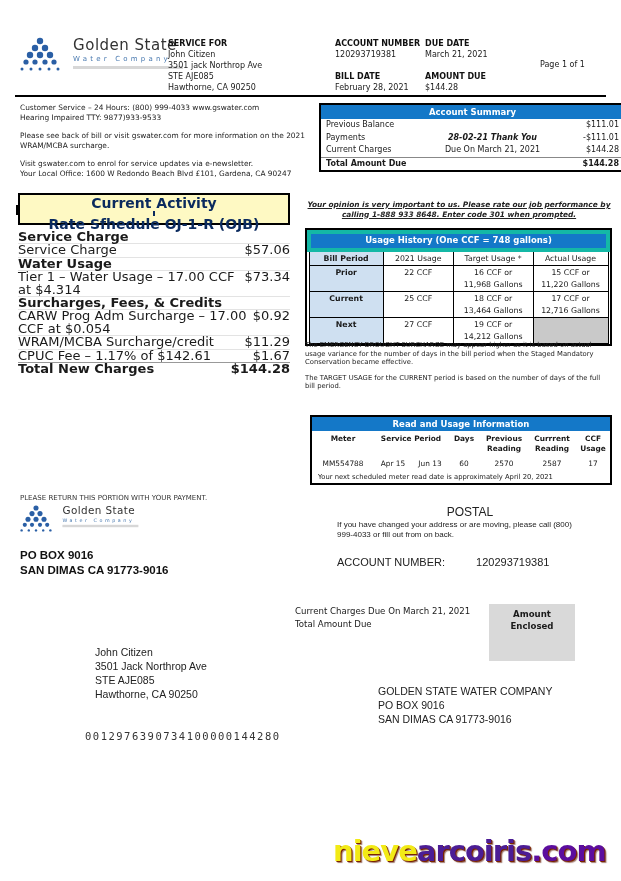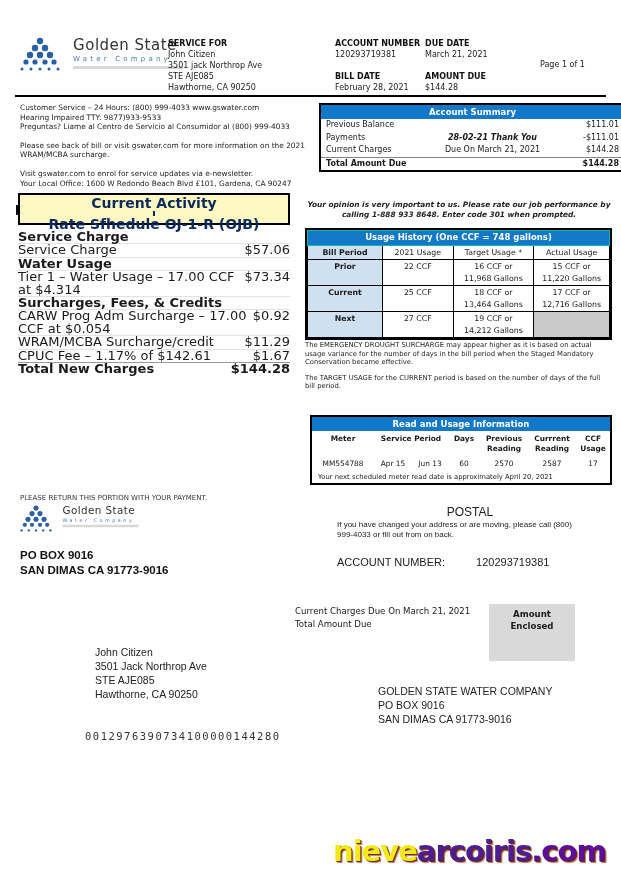--- a/index.html
+++ b/index.html
@@ -43,21 +43,21 @@
   .ca-header { position:absolute; left:18px; top:193px; width:272px; height:32px; background:#fef9c3; border:2px solid #000; text-align:center; color:#0a2a5e; font-weight:bold; font-size:14px; }
   .ca-header .tick { width:2px; height:5px; background:#0a2a5e; margin:0 auto; }
   .ca-notch { position:absolute; left:-4px; top:10px; width:4px; height:10px; background:#000; }
   .ca-list { position:absolute; left:18px; top:231px; width:272px; font-size:13px; }
   .ca-row { display:flex; justify-content:space-between; line-height:12.4px; border-top:1px solid #e3e3e3; }
   .ca-row:first-child { border-top:none; }
   .ca-row.section { font-weight:bold; }
   .ca-row.total { font-weight:bold; border-top:1px solid #999; }
 
   
-  .opinion { position:absolute; left:303px; top:200px; width:312px; text-align:center; font-size:7.4px; line-height:9.5px; font-weight:bold; font-style:italic; color:#222; }
+  .opinion { position:absolute; left:303px; top:200px; width:312px; text-align:center; font-size:7.4px; line-height:9.5px; font-weight:bold; font-style:italic; color:#222;text-decoration:underline; }
 
   
   .uh-box { position:absolute; left:305px; top:228px; width:307px; border:2px solid #000; }
   .uh-table { width:100%; border-collapse:collapse; font-size:7.8px; }
   .uh-table th, .uh-table td { border:1px solid #000; text-align:center; vertical-align:top; padding:1px 2px; line-height:11.5px; }
   .uh-table .colhead { font-weight:normal; }
   .uh-table .period { background:#cfe0f1; font-weight:bold; width:76px; }
   .uh-table .c-usage { width:72px; }
   .uh-table .c-target { width:82px; }
   .uh-table .c-actual { width:77px; }
@@ -155,21 +155,20 @@
     <div>$144.28</div>
   </div>
 
   <div class="page-label">Page 1 of 1</div>
   <div class="top-rule"></div>
 
   <div class="contact">
     <p>
       <span style="display:block">Customer Service – 24 Hours: (800) 999-4033 www.gswater.com</span>
       <span style="display:block">Hearing Impaired TTY: 9877)933-9533</span>
-      <span style="display:block">Preguntas? Liame al Centro de Servicio al Consumidor al (800) 999-4033</span>
     </p>
     <p>Please see back of bill or visit gswater.com for more information on the 2021 WRAM/MCBA surcharge.</p>
     <p>
       <span style="display:block">Visit gswater.com to enrol for service updates via e-newsletter.</span>
       <span style="display:block">Your Local Office: 1600 W Redondo Beach Blvd £101, Gardena, CA 90247</span>
     </p>
   </div>
 
   <div class="summary-box">
     <div class="blue-bar">Account Summary</div>
@@ -240,21 +239,21 @@
         <span>$144.28</span>
       </div>
   </div>
 
   <div class="opinion">Your opinion is very important to us. Please rate our job performance by calling 1-888 933 8648. Enter code 301 when prompted.</div>
 
   <div class="uh-box">
     <table class="uh-table">
       <tbody>
           <tr>
-            <td colspan="4" class="blue-bar" style="border:1px solid #14b8a6">Usage History (One CCF = 748 gallons)</td>
+            <td colspan="4" class="blue-bar" style="border:4px solid #14b8a6">Usage History (One CCF = 748 gallons)</td>
           </tr>
       <tr>
         <th class="period colhead">Bill Period</th>
         <th class="c-usage colhead">2021 Usage</th>
         <th class="c-target colhead">Target Usage *</th>
         <th class="c-actual colhead">Actual Usage</th>
       </tr>
       <tr>
         <td class="period">Prior</td>
         <td class="c-usage">22 CCF</td>

